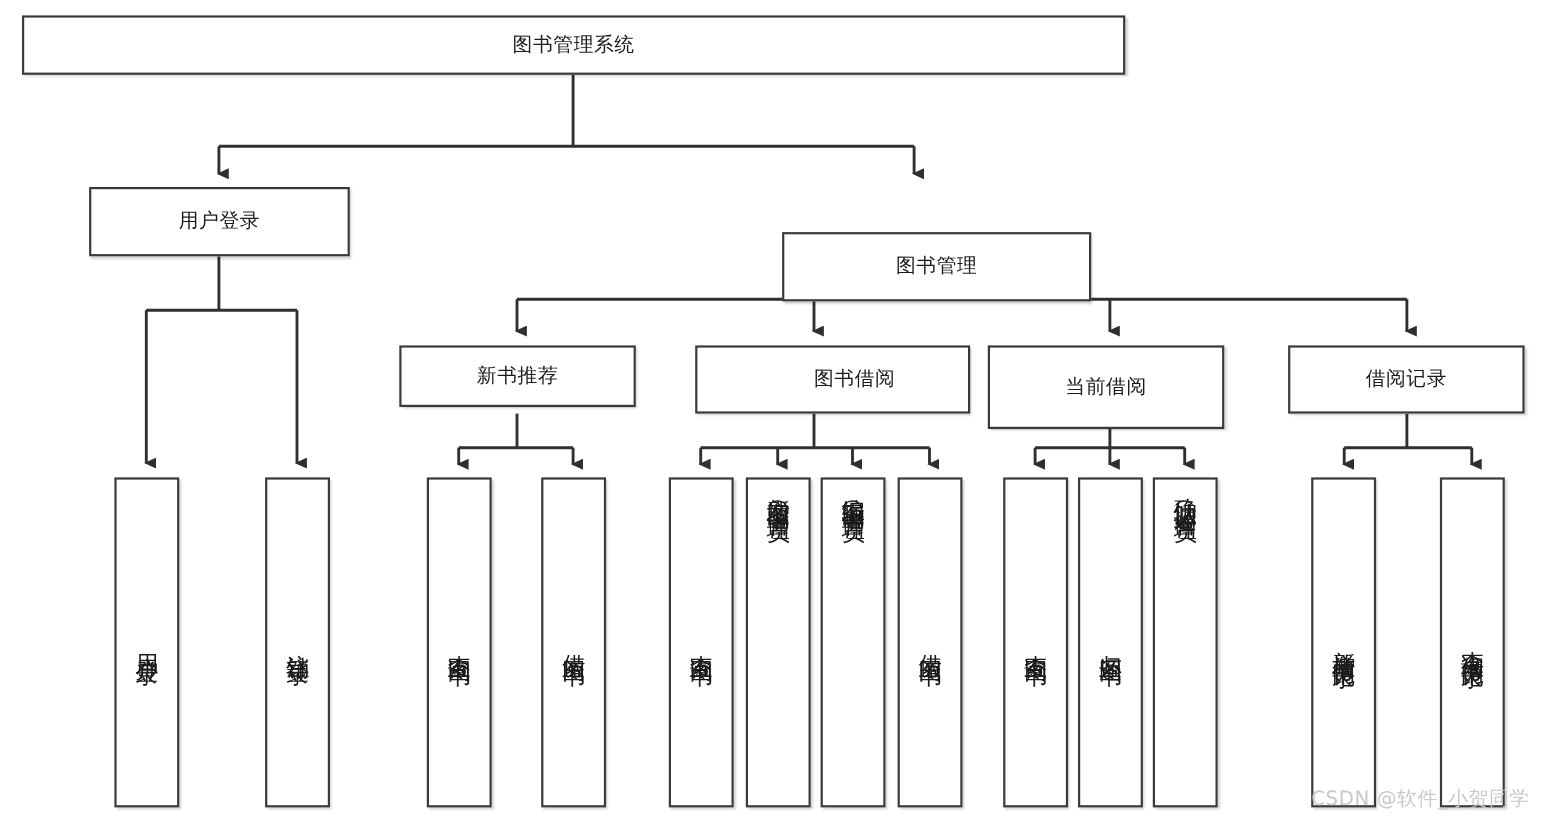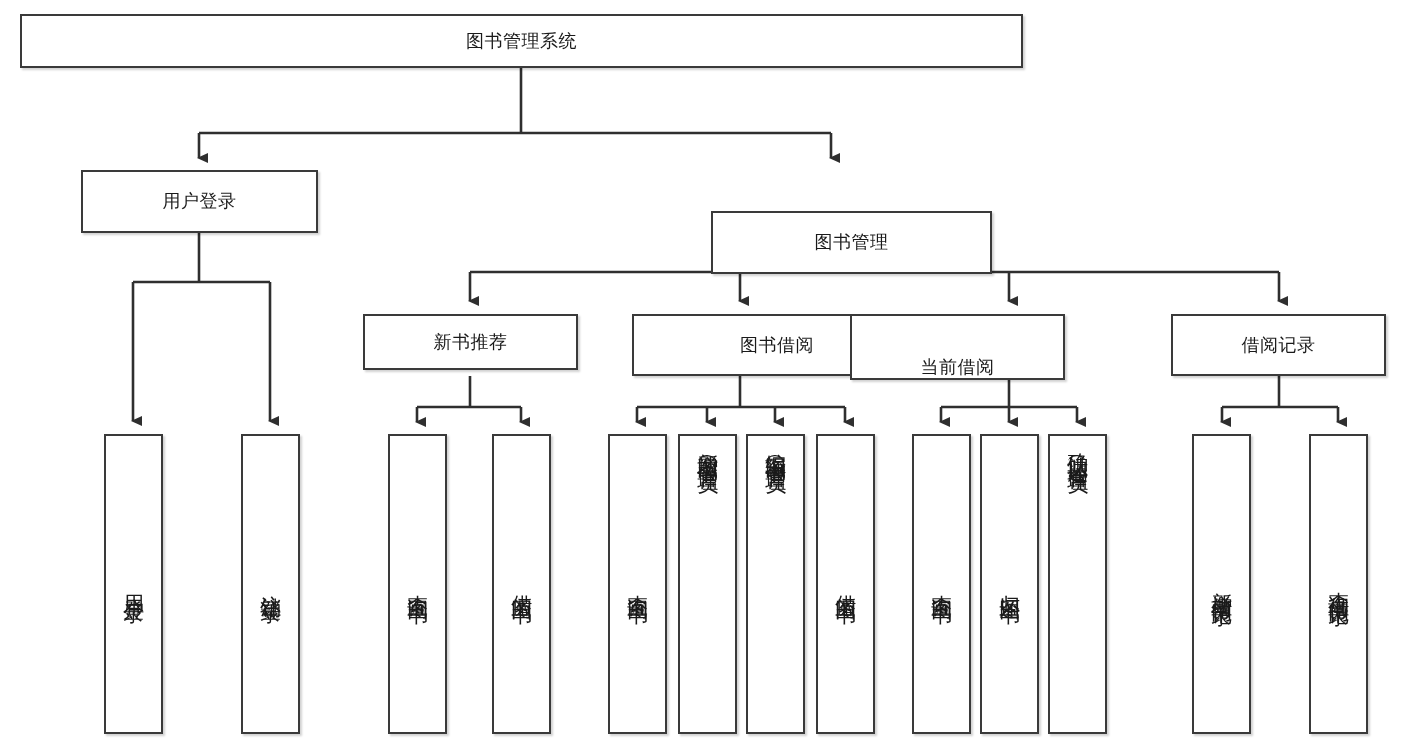--- a/index.html
+++ b/index.html
@@ -132,21 +132,21 @@
   <div class="node" style="left:711px; top:170px; width:281px; height:63px;margin-top:41px;">
     <span class="label">图书管理</span>
   </div>
 
   <div class="node" style="left:363px; top:314px; width:215px; height:56px;">
     <span class="label">新书推荐</span>
   </div>
   <div class="node" style="left:632px; top:314px; width:250px; height:62px;padding-left:40px;">
     <span class="label">图书借阅</span>
   </div>
-  <div class="node" style="left:850px; top:314px; width:215px; height:66px;align-items:flex-end;">
+  <div class="node" style="left:898px; top:314px; width:215px; height:76px;">
     <span class="label">当前借阅</span>
   </div>
   <div class="node" style="left:1171px; top:314px; width:215px; height:62px;">
     <span class="label">借阅记录</span>
   </div>
 
   <div class="node vertical leaf-centered" style="left:104px; top:434px; width:59px; height:300px;">
     <span class="label">用户登录</span>
   </div>
   <div class="node vertical leaf-centered" style="left:241px; top:434px; width:59px; height:300px;">
@@ -183,14 +183,15 @@
     <span class="label">确认归还（管理员）</span>
   </div>
 
   <div class="node vertical leaf-centered" style="left:1192px; top:434px; width:59px; height:300px;">
     <span class="label">新增借阅记录</span>
   </div>
   <div class="node vertical leaf-centered" style="left:1309px; top:434px; width:59px; height:300px;">
     <span class="label">查询借阅记录</span>
   </div>
 
+  <div class="watermark" style="left:1192px; top:714px;">CSDN @软件_小贺同学</div>
 
 </div>
 
 </body></html>

